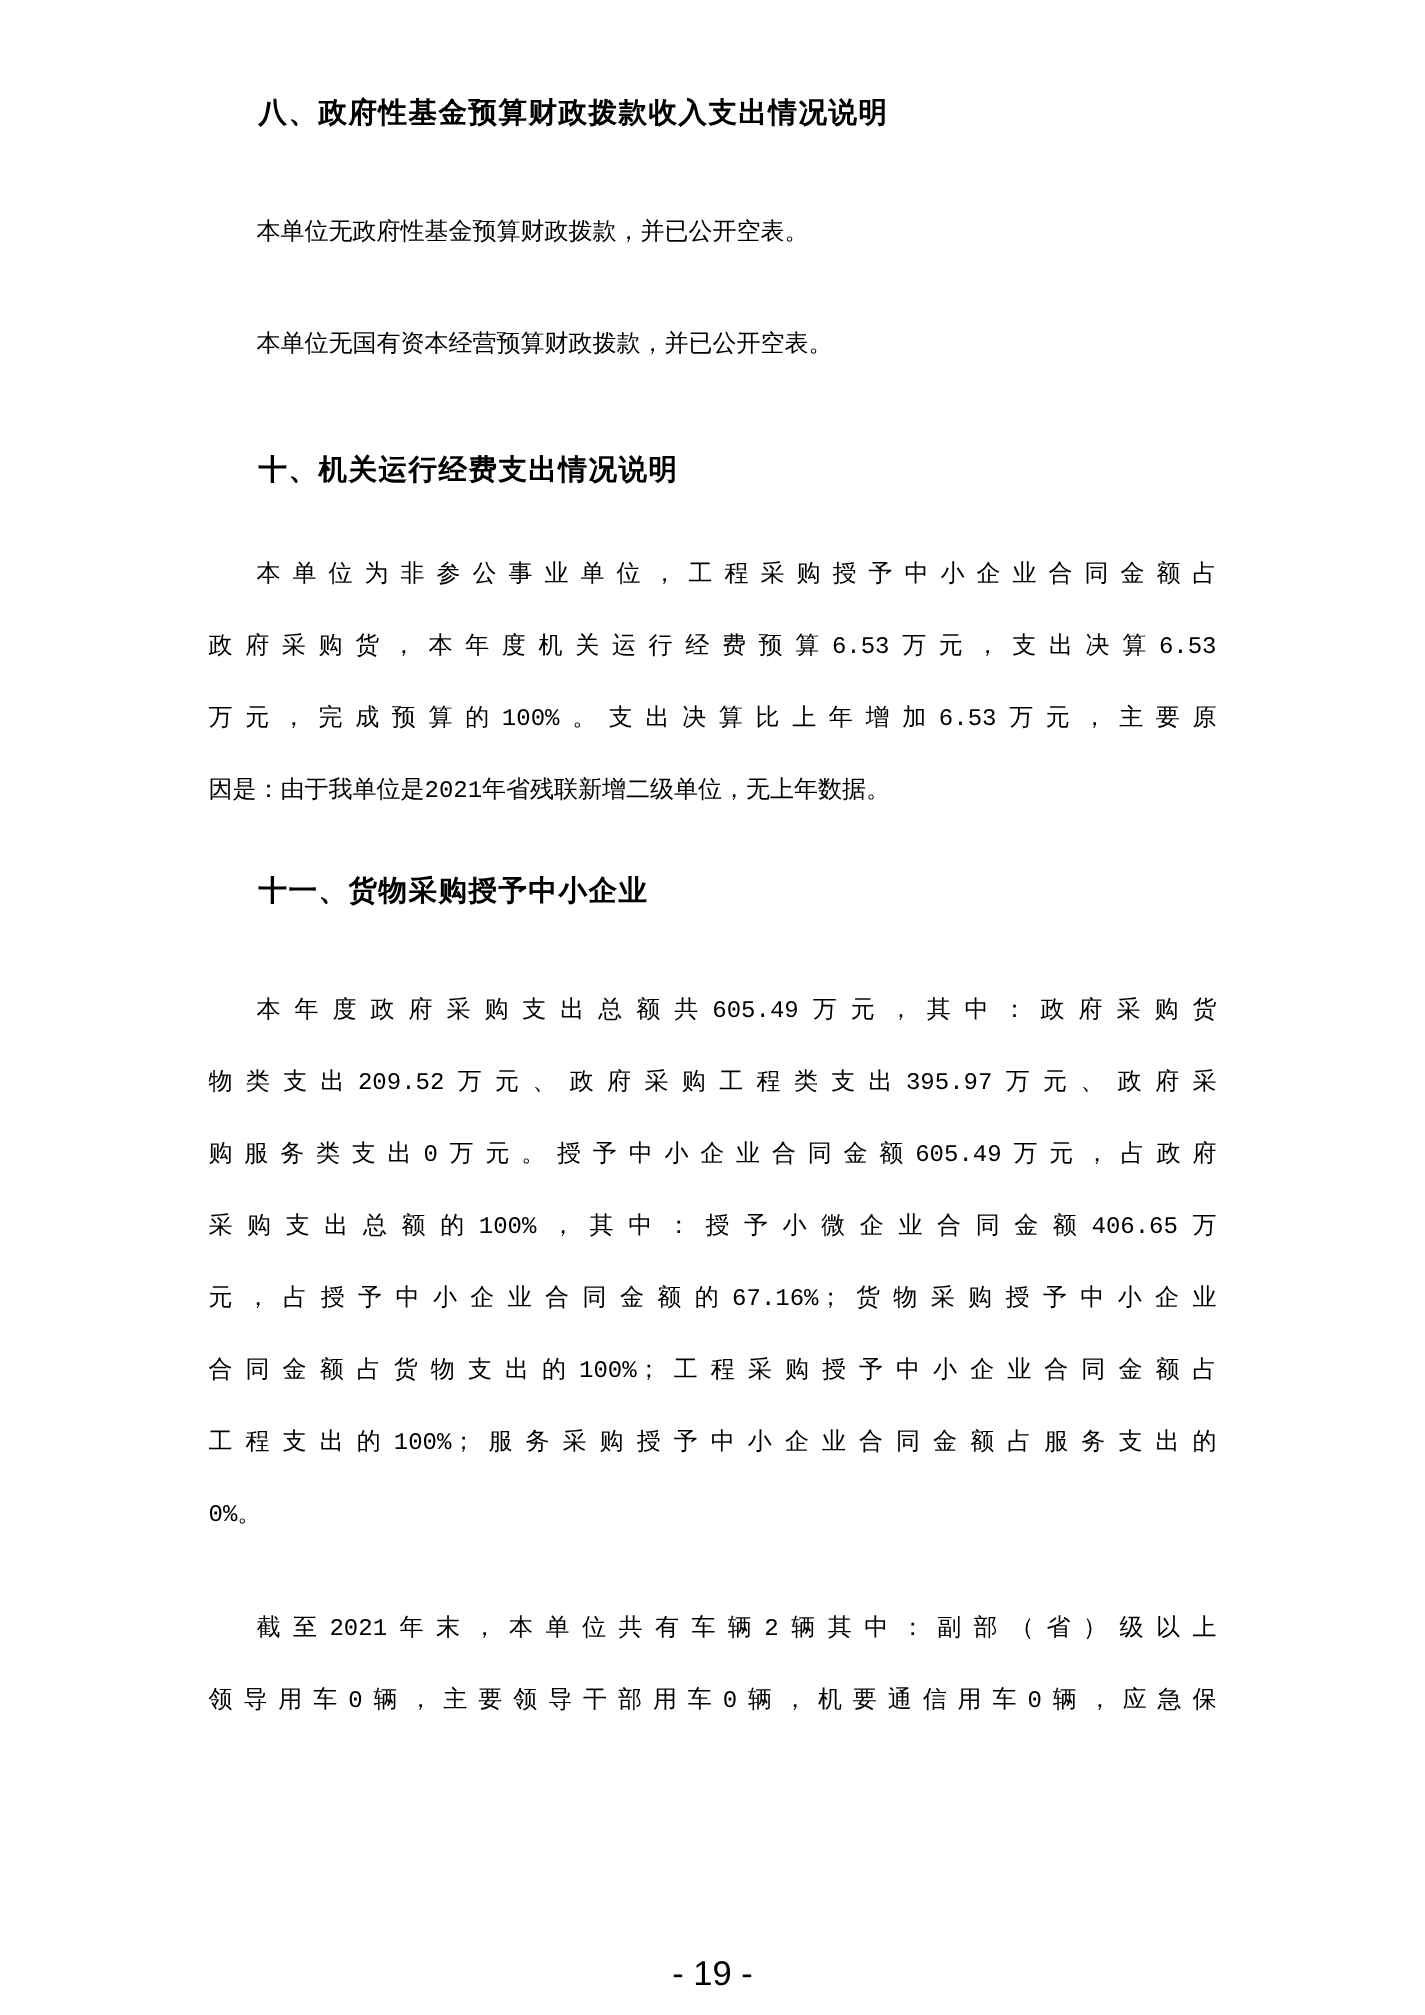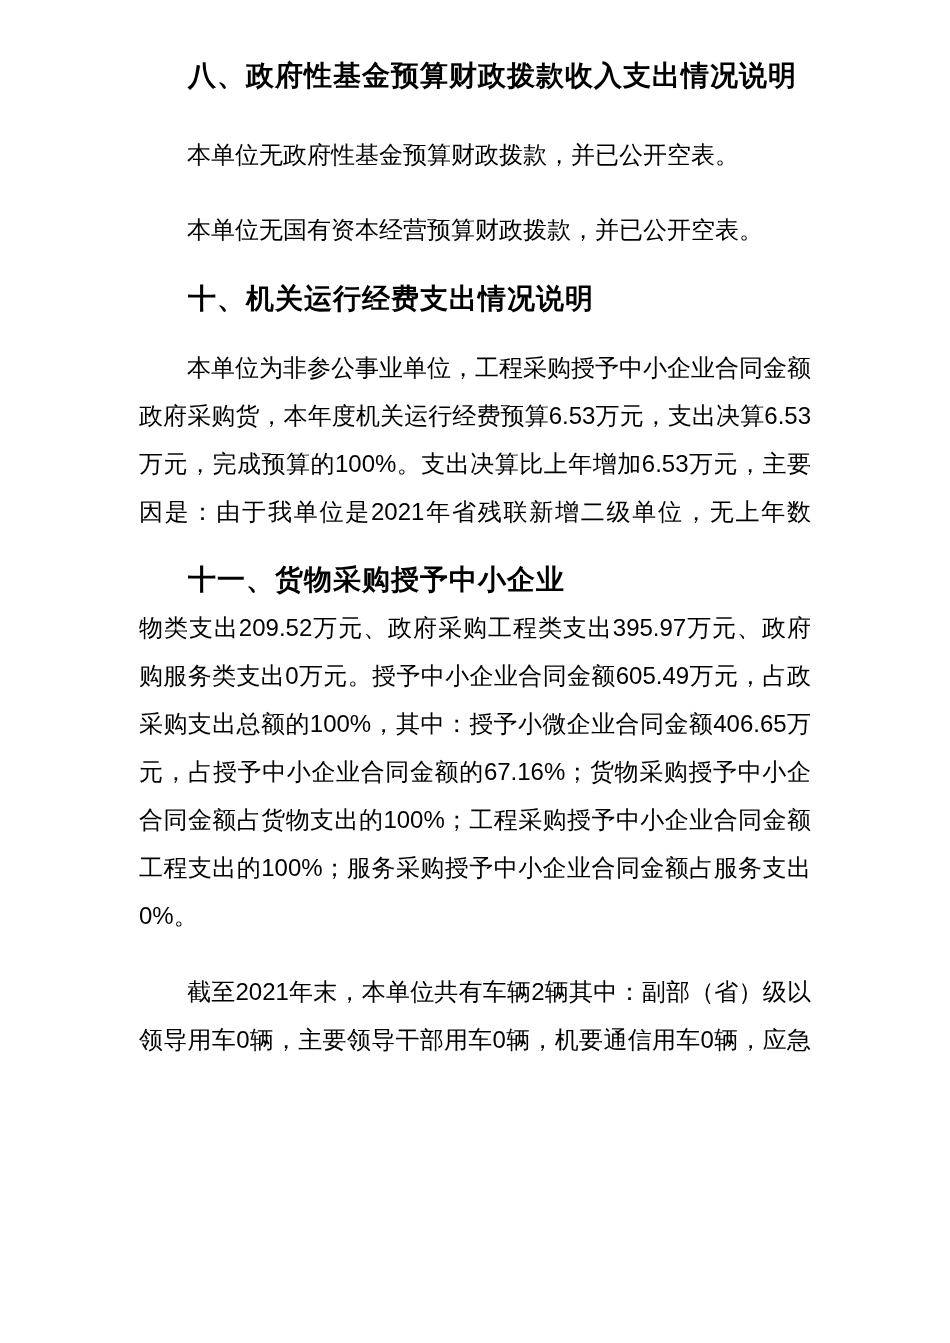--- a/index.html
+++ b/index.html
@@ -15,30 +15,30 @@
     color: #000000;
     overflow: hidden;
   }
   .content {
     margin: 0 139px;
     width: 672px;
   }
   .heading {
     font-family: "Liberation Sans", "DejaVu Sans", sans-serif;
     font-weight: bold;
-    font-size: 28px;
+    font-size: 19px;
     line-height: 48px;
     height: 48px;
     text-indent: 1.75em;
     white-space: nowrap;
     letter-spacing: 1px;
   }
   .line {
-    font-family: Liberation Sans, sans-serif;
-    font-size: 24px;
+    font-family: Liberation Mono, monospace;
+    font-size: 16px;
     line-height: 48px;
     height: 48px;
     text-align: justify;
     overflow: hidden;
   }
   .line.full {
     text-align-last: justify;
   }
   .line.first {
     text-indent: 2em;
@@ -52,21 +52,21 @@
     font-family: "Liberation Sans", "DejaVu Sans", sans-serif;
     font-size: 23px;
     line-height: 28px;
     color: #000000;
   }
   
   .mt-h8  { margin-top: 52px; }
   .mt-b8  { margin-top: 31px; }
   .mt-h9  { margin-top: 23px; }
   .mt-b9  { margin-top: 27px; }
-  .mt-h10 { margin-top: 21px; }
+  .mt-h10 { margin-top: 36px; }
   .mt-p10 { margin-top: 21px; }
   .mt-h11 { margin-top: 20px; }
   .mt-p11 { margin-top: 31px; }
   .mt-h12 { margin-top: 21px; }
   .mt-p12 { margin-top: 28px; }
 </style>
 </head>
 <body>
 
 <div class="page">
@@ -80,29 +80,31 @@
     <div class="heading mt-h10">十、机关运行经费支出情况说明</div>
     <div>
       <div class="line first full mt-p10">本单位为非参公事业单位，工程采购授予中小企业合同金额占</div>
       <div class="line full">政府采购货，本年度机关运行经费预算6.53万元，支出决算6.53</div>
       <div class="line full">万元，完成预算的100%。支出决算比上年增加6.53万元，主要原</div>
       <div class="line">因是：由于我单位是2021年省残联新增二级单位，无上年数据。</div>
     </div>
 
     <div class="heading mt-h11">十一、货物采购授予中小企业</div>
     <div>
+      <div class="line first full mt-p11">本年度政府采购支出总额共605.49万元，其中：政府采购货</div>
       <div class="line full">物类支出209.52万元、政府采购工程类支出395.97万元、政府采</div>
       <div class="line full">购服务类支出0万元。授予中小企业合同金额605.49万元，占政府</div>
       <div class="line full">采购支出总额的100%，其中：授予小微企业合同金额406.65万</div>
       <div class="line full">元，占授予中小企业合同金额的67.16%；货物采购授予中小企业</div>
       <div class="line full">合同金额占货物支出的100%；工程采购授予中小企业合同金额占</div>
       <div class="line full">工程支出的100%；服务采购授予中小企业合同金额占服务支出的</div>
       <div class="line">0%。</div>
     </div>
 
     <div>
       <div class="line first full mt-p12">截至2021年末，本单位共有车辆2辆其中：副部（省）级以上</div>
       <div class="line full">领导用车0辆，主要领导干部用车0辆，机要通信用车0辆，应急保</div>
     </div>
 
   </div>
 
+  <div class="page-number">- 19 -</div>
 </div>
 
 </body></html>

